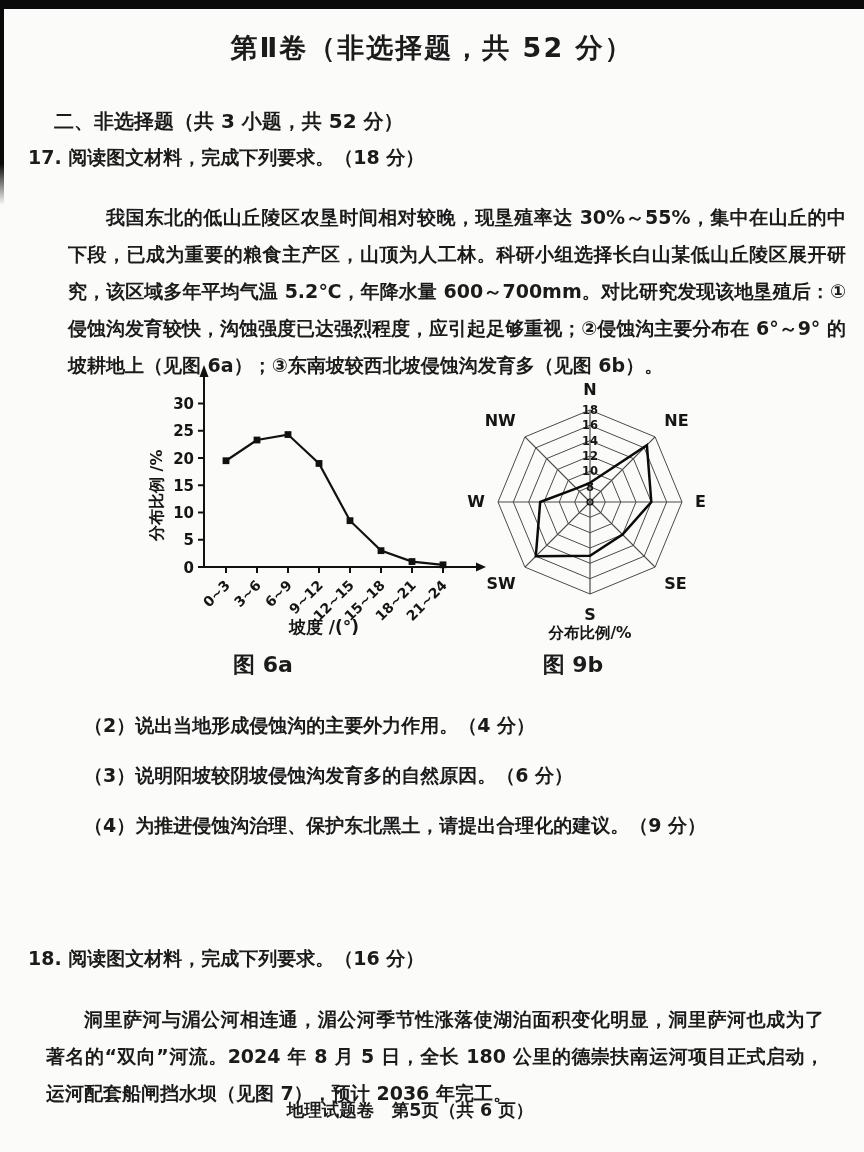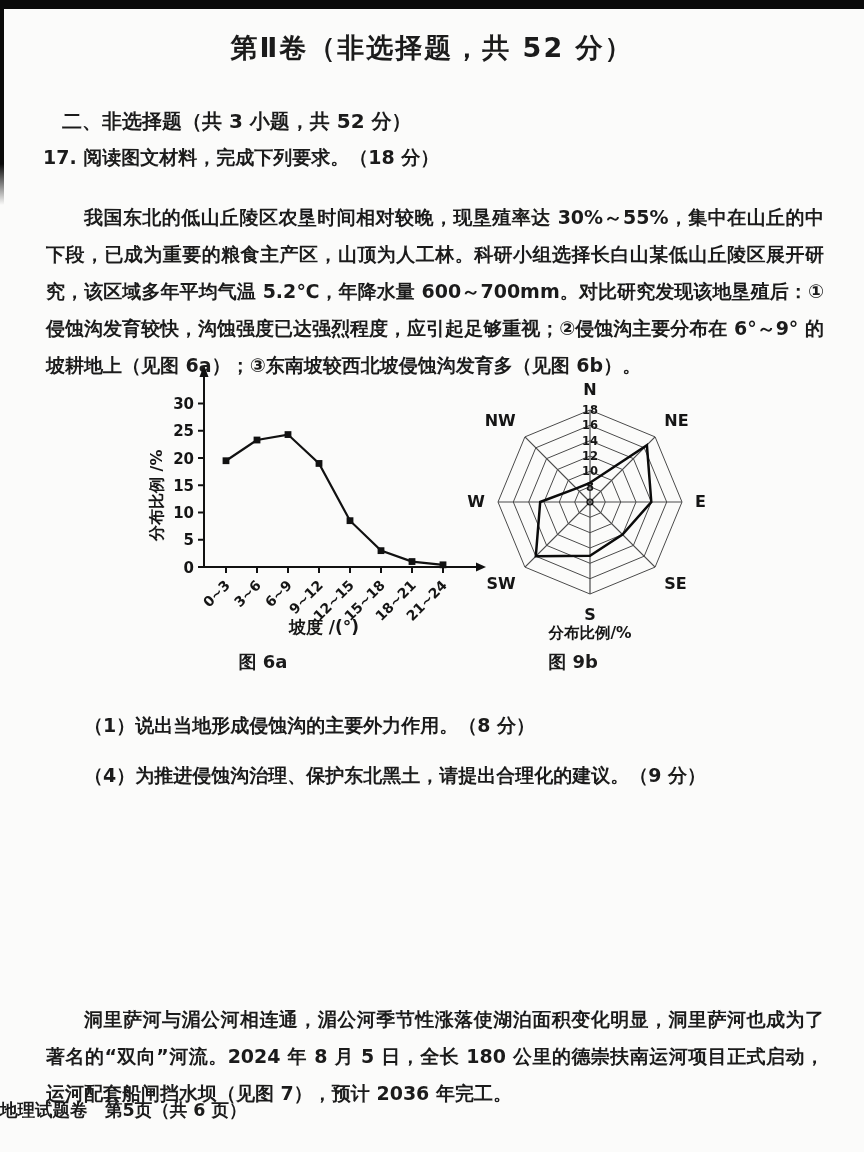--- a/index.html
+++ b/index.html
@@ -13,51 +13,51 @@
   .page{position:relative;width:864px;height:1152px;border-radius:9px;}
   .scan-bar-top{position:absolute;left:0;top:0;width:864px;height:9px;background:#0a0a0a;}
   .scan-bar-left{position:absolute;left:0;top:0;width:4px;height:205px;
     background:linear-gradient(#0a0a0a 80%,rgba(10,10,10,0));}
   .doc-title{
     position:absolute;left:0;top:30px;width:864px;
     text-align:center;font-size:27px;font-weight:700;letter-spacing:2px;
   }
   .sec-heading{
     position:absolute;left:54px;top:108px;width:760px;
-    font-size:20px;font-weight:700;margin-left:8px;
+    font-size:20px;font-weight:700;
   }
-  .q-stem{position:absolute;left:43px;width:780px;font-size:19px;font-weight:600;}
+  .q-stem{position:absolute;left:28px;width:780px;font-size:19px;font-weight:600;}
   .q17-stem{top:145px;}
   .q18-stem{top:946px;}
   .material{
     position:absolute;left:46px;width:778px;
     font-size:19px;font-weight:600;line-height:37px;
     text-align:justify;text-indent:2em;
   }
-  .q17-material{top:180px;}
+  .q17-material{top:180px;margin-left:22px;}
   .q18-material{top:982px;}
   .figures{position:absolute;left:0;top:345px;width:864px;height:345px;}
   .chart-line-svg{position:absolute;left:138px;top:6px;}
   .chart-radar-svg{position:absolute;left:462px;top:37px;}
   .fig-caption{
     position:absolute;top:305px;width:110px;text-align:center;
-    font-size:18px;font-weight:700;
+    font-size:22px;font-weight:700;
   }
   .fig-caption-a{left:208px;}
   .fig-caption-b{left:518px;}
   .subquestions{
     position:absolute;left:84px;top:712px;width:740px;
     list-style:none;margin:0;padding:0;
   }
   .subquestions li{
     font-size:19px;font-weight:600;line-height:27px;margin-bottom:23px;
   }
   .footer{
     position:absolute;left:0;top:1098px;width:820px;
-    text-align:left;font-size:17.5px;font-weight:600;
+    text-align:center;font-size:17.5px;font-weight:600;
   }
   svg text{font-family:"DejaVu Sans",sans-serif;fill:#151515;}
 </style>
 </head>
 <body>
 
 <div class="page">
   <div class="scan-bar-top"></div>
   <div class="scan-bar-left"></div>
 
@@ -148,21 +148,23 @@
         <text x="53.75378797541252" y="207.2462120245875" text-anchor="end" font-size="16" font-weight="700">SW</text>
         <text x="23" y="125.00000000000001" text-anchor="end" font-size="16" font-weight="700">W</text>
         <text x="53.75378797541249" y="43.75378797541252" text-anchor="end" font-size="16" font-weight="700">NW</text>
         <text x="128" y="256" text-anchor="middle" font-size="15.5" font-weight="700">分布比例/%</text>
       </svg>
     <div class="fig-caption fig-caption-a">图 6a</div>
     <div class="fig-caption fig-caption-b">图 9b</div>
   </div>
 
   <ol class="subquestions">
-    <li>（1）说出当地形成侵蚀沟的主要外力作用。（8 分）</li>
+    <li>（2）说出当地形成侵蚀沟的主要外力作用。（4 分）</li>
+    <li>（3）说明阳坡较阴坡侵蚀沟发育多的自然原因。（6 分）</li>
     <li>（4）为推进侵蚀沟治理、保护东北黑土，请提出合理化的建议。（9 分）</li>
   </ol>
 
+  <div class="q-stem q18-stem">18. 阅读图文材料，完成下列要求。（16 分）</div>
 
   <p class="material q18-material">洞里萨河与湄公河相连通，湄公河季节性涨落使湖泊面积变化明显，洞里萨河也成为了著名的“双向”河流。2024 年 8 月 5 日，全长 180 公里的德崇扶南运河项目正式启动，运河配套船闸挡水坝（见图 7），预计 2036 年完工。</p>
 
   <div class="footer">地理试题卷　第5页（共 6 页）</div>
 </div>
 
 </body></html>

